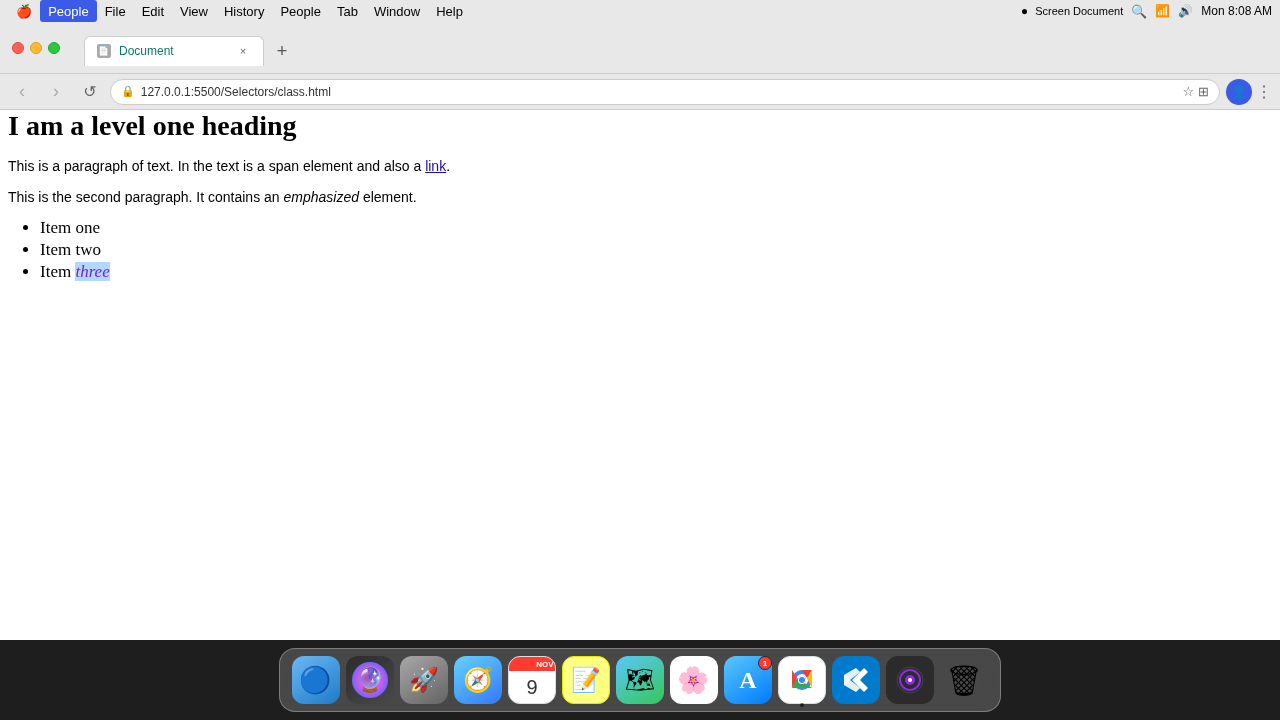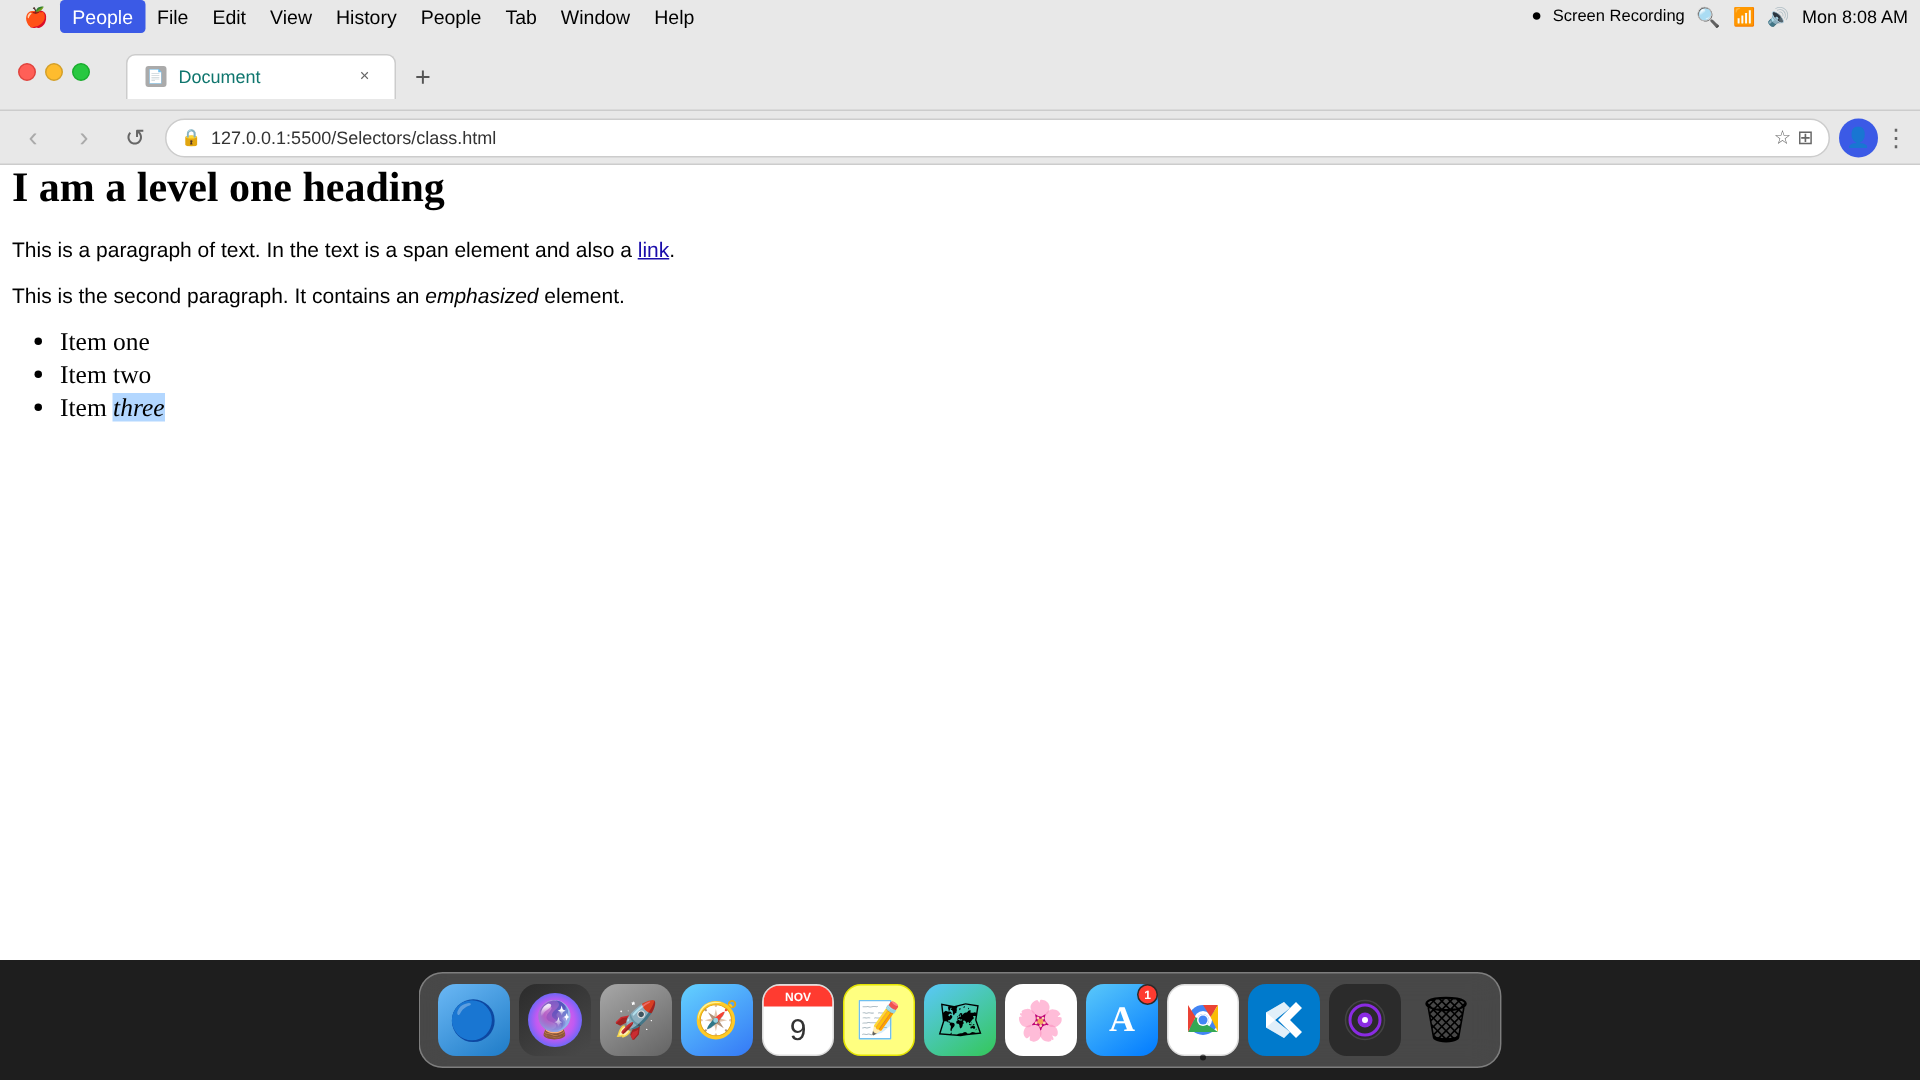--- a/index.html
+++ b/index.html
@@ -255,21 +255,21 @@
     .page-ul li {
       font-size: 17px;
       color: black;
       font-family: Times New Roman, Times, serif;
       margin-bottom: 2px;
       list-style-type: disc;
     }
 
     .highlighted-text {
       background: #b3d7ff;
-      color: #000000;
+      color: #6d28d9;
       font-style: italic;
     }
 
     
     .dock-area {
       height: 80px;
       background: #1e1e1e;
       display: flex;
       align-items: center;
       justify-content: center;
@@ -358,21 +358,21 @@
     <span>Tab</span>
   </span>
   <span class="menubar-item">
     <span>Window</span>
   </span>
   <span class="menubar-item">
     <span>Help</span>
   </span>
   <div class="menubar-right">
     <span style="font-size:11px;">⏺</span>
-    <span style="font-size:11px;">Screen Recording</span>
+    <span style="font-size:11px;">Screen Document</span>
     <span style="font-size:13px;">🔍</span>
     <span style="font-size:12px;">📶</span>
     <span style="font-size:12px;">🔊</span>
     <span style="font-size:12px;">Mon 8:08 AM</span>
   </div>
 </div>
 
 <div class="browser-window">
 
   <div class="title-bar">
@@ -451,21 +451,21 @@
     <div class="dock-icon launchpad" title="Launchpad" style="background: linear-gradient(145deg, #a8a8a8, #636363);">
       <span style="font-size:24px;">🚀</span>
     </div>
 
     <div class="dock-icon safari" title="Safari" style="background: linear-gradient(145deg, #64d2ff, #3478f6);">
       <span style="font-size:24px;">🧭</span>
     </div>
 
     <div class="dock-icon calendar" title="Calendar" style="background: white; overflow: hidden; display:flex; flex-direction:column; border:1px solid #ddd;">
       <div style="background:#ff3b30; width:100%; height:14px; display:flex; align-items:center; justify-content:center;">
-        <span style="font-size:8px; color:white; font-family:-apple-system, sans-serif; font-weight:600;">NOV</span>
+        <span style="font-size:8px; color:white; font-family:-apple-system, sans-serif; font-weight:600;padding-left:26px;">NOV</span>
       </div>
       <div style="flex:1; display:flex; align-items:center; justify-content:center;">
         <span style="font-size:20px; color:#333; font-family:-apple-system, sans-serif; font-weight:300;">9</span>
       </div>
     </div>
 
     <div class="dock-icon stickies" title="Stickies" style="background: #ffff80; border: 1px solid #e6e600;">
       <span style="font-size:24px;">📝</span>
     </div>
 

